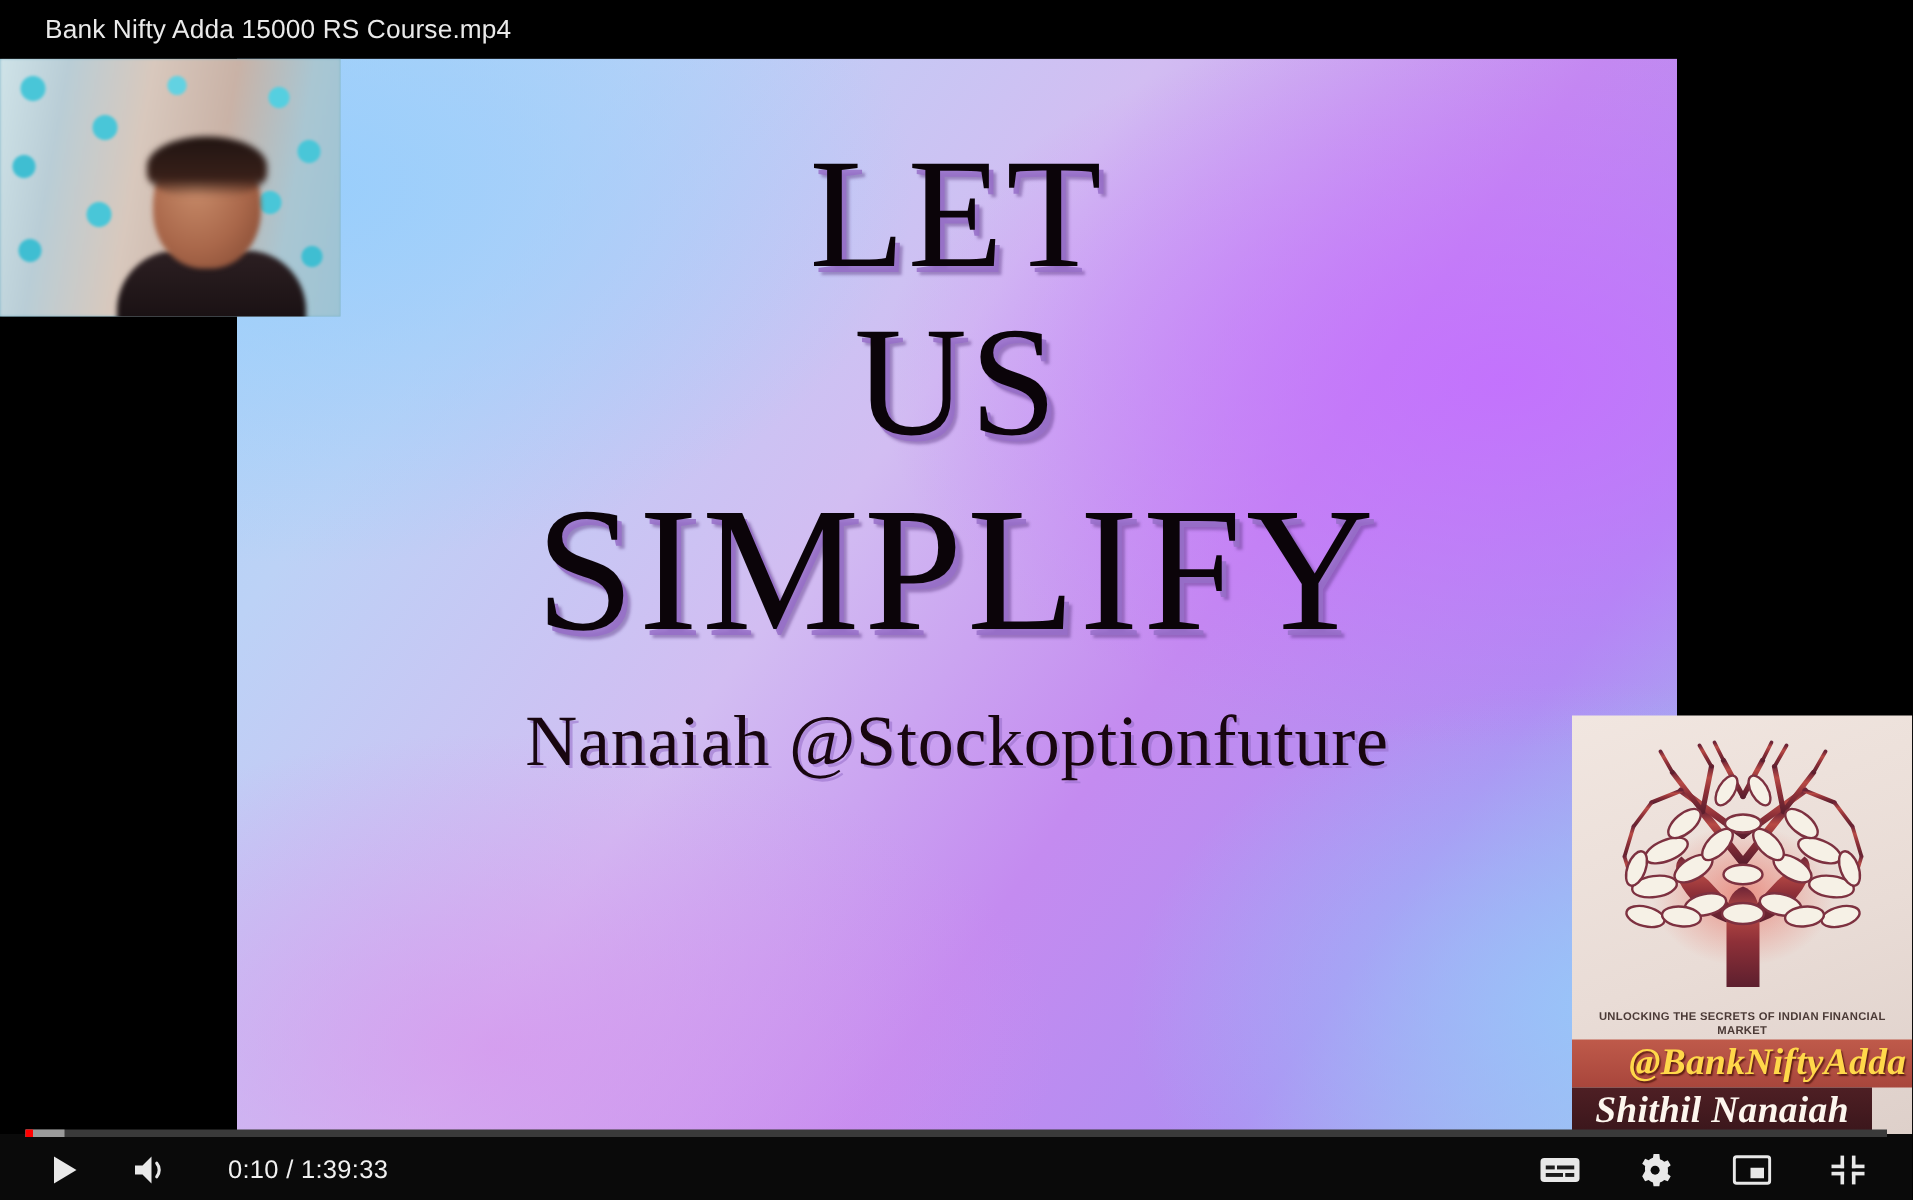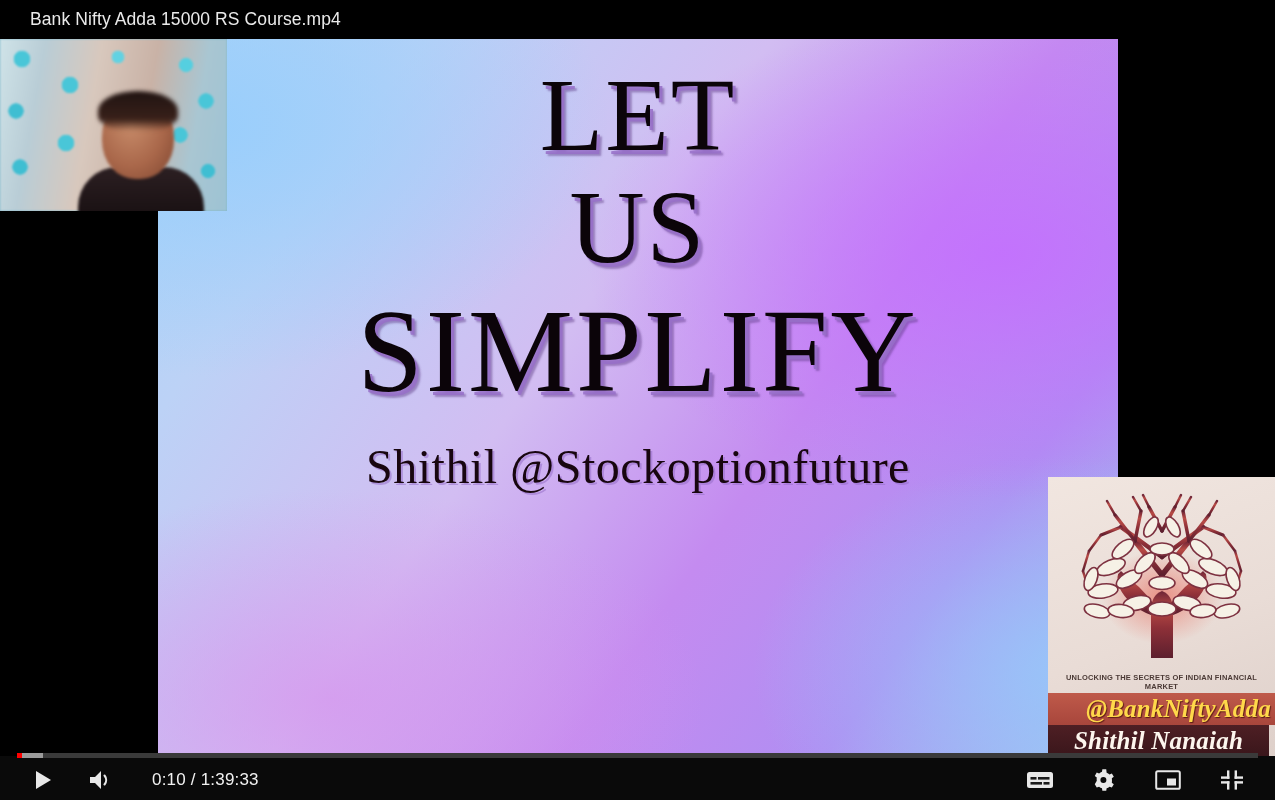--- a/index.html
+++ b/index.html
@@ -56,21 +56,21 @@
       radial-gradient(ellipse 60% 50% at 5% 12%, rgba(152,206,252,.95) 0%, rgba(152,206,252,0) 70%),
       linear-gradient(125deg, #a9d4f7 0%, #bcd2f6 18%, #d2bdf2 42%, #c48bf0 62%, #b08ef2 80%, #9fc4ef 100%);
   }
 
   
   #headline {
     position:absolute;
     left:0; top:0; width:960px; height:717px;
     display:flex; flex-direction:column;
     align-items:center;
-    padding-top:24px;
+    padding-top:52px;
   }
   .hl-line {
     font-family:"Liberation Serif", serif;
     font-weight:400;
     color:#0b0409;
     letter-spacing:2px;
     line-height:1;
     text-shadow:
        3px 4px 0 rgba(150,110,200,.85),
        5px 6px 2px rgba(90,55,130,.45);
@@ -181,21 +181,21 @@
     font-family:"Liberation Serif", serif;
     font-style:italic;
     font-weight:700;
     font-size:25px;
     color:#ffd84a;
     text-shadow:1px 1px 1px rgba(60,10,0,.7);
     letter-spacing:.2px;
   }
   #logo-name {
     position:absolute;
-    left:0; top:248px; width:221px; height:31px;
+    left:0; top:248px; width:200px; height:31px;
     background:linear-gradient(180deg,#4e1f24 0%, #3a161b 100%);
     display:flex; align-items:center; justify-content:center;
   }
   #logo-name span {
     font-family:"Liberation Serif", serif;
     font-style:italic;
     font-weight:700;
     font-size:25px;
     color:#fdf6ee;
     letter-spacing:.2px;
@@ -260,21 +260,21 @@
     <div id="video-title">Bank Nifty Adda 15000 RS Course.mp4</div>
   </div>
 
   <div id="stage">
 
     <div id="slide">
       <div id="headline">
         <div class="hl-line" id="hl-1">LET</div>
         <div class="hl-line" id="hl-2">US</div>
         <div class="hl-line" id="hl-3">SIMPLIFY</div>
-        <div id="telegram-line">Shithil @Stockoptionfuture</div>
+        <div id="telegram-line">Nanaiah @Stockoptionfuture</div>
       </div>
     </div>
 
     <div id="webcam">
       <div id="webcam-bg"></div>
       <div id="webcam-person">
         <div id="wc-body"></div>
         <div id="wc-head"></div>
         <div id="wc-hair"></div>
       </div>

